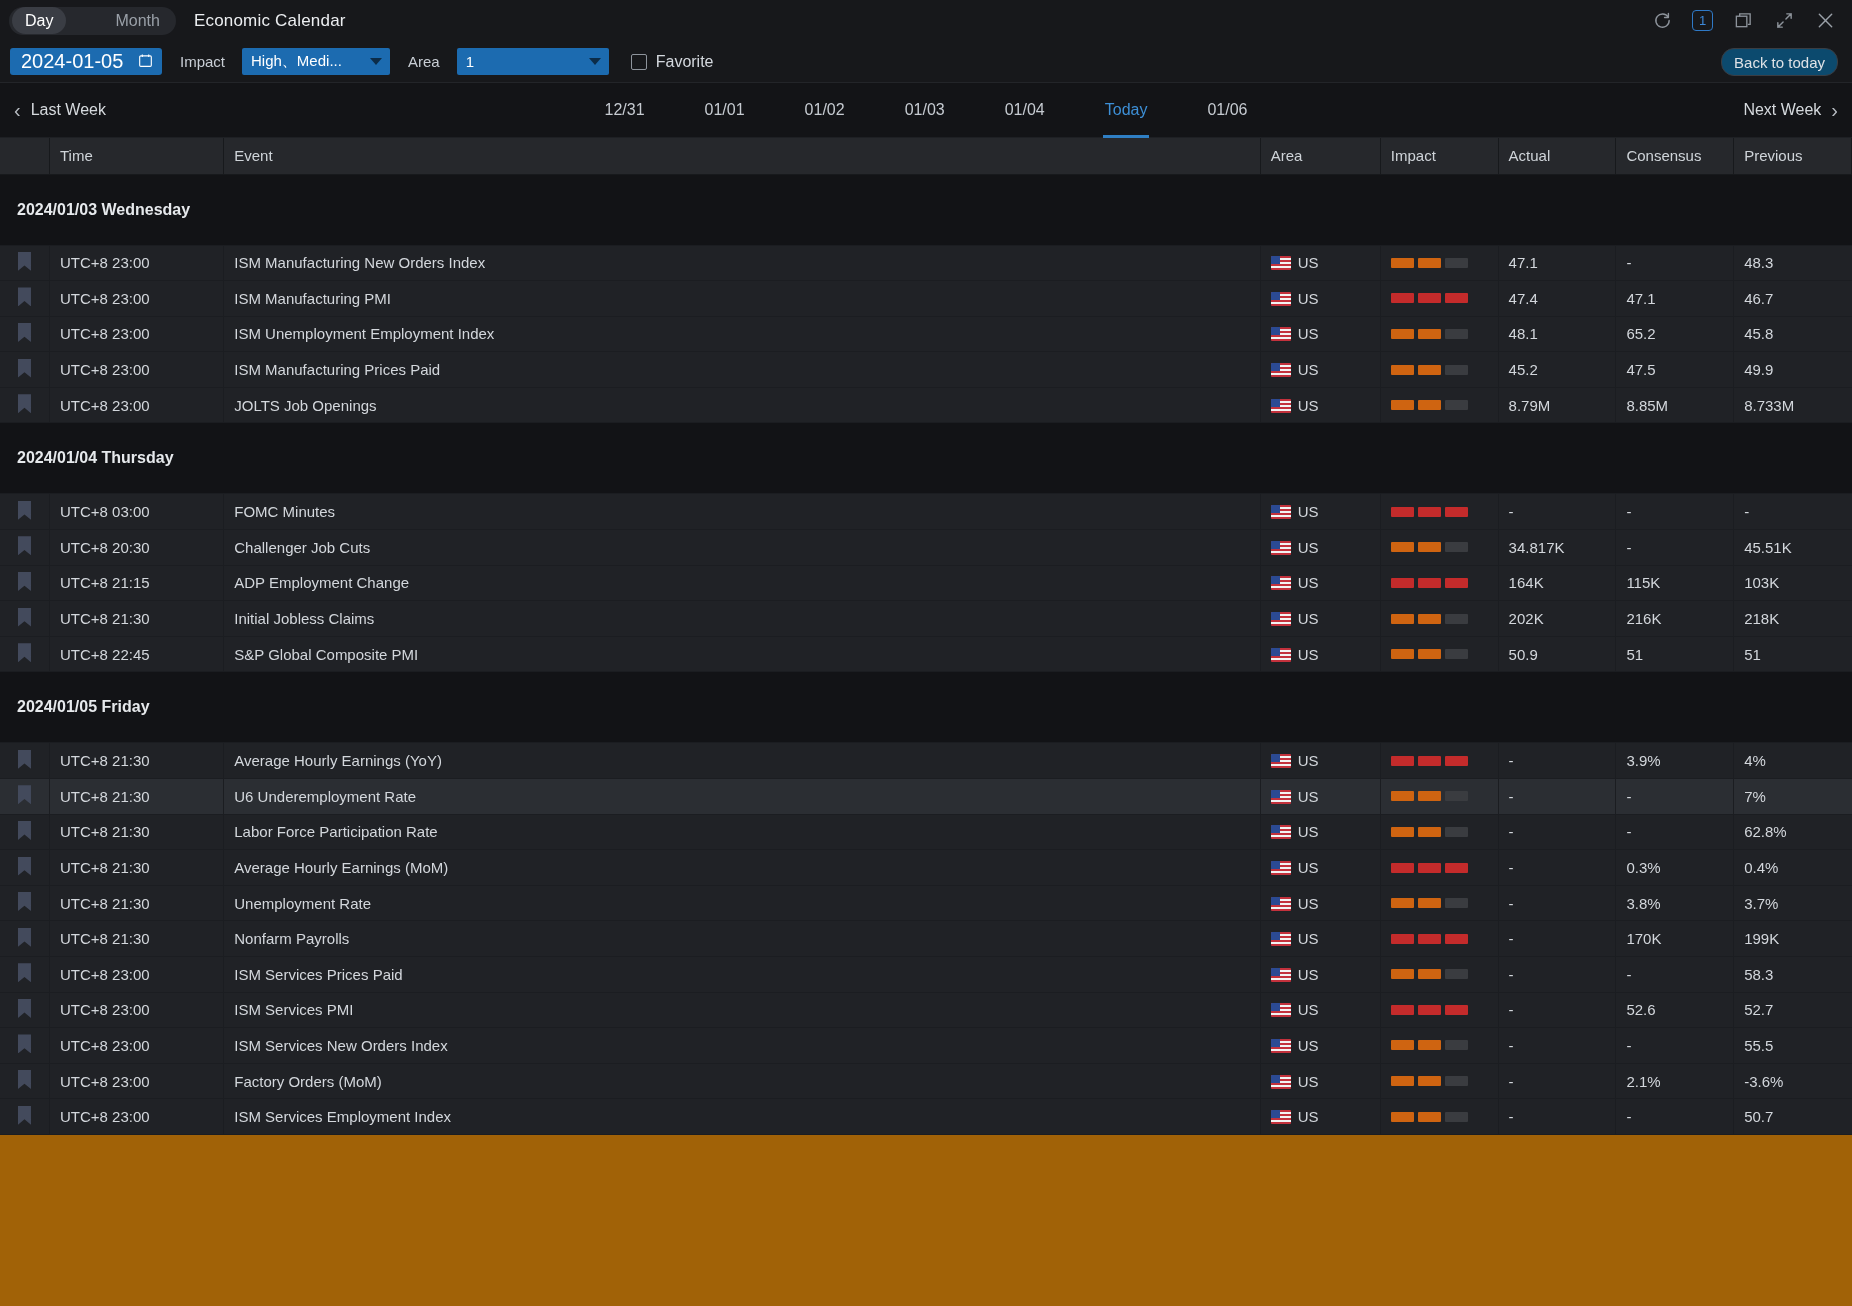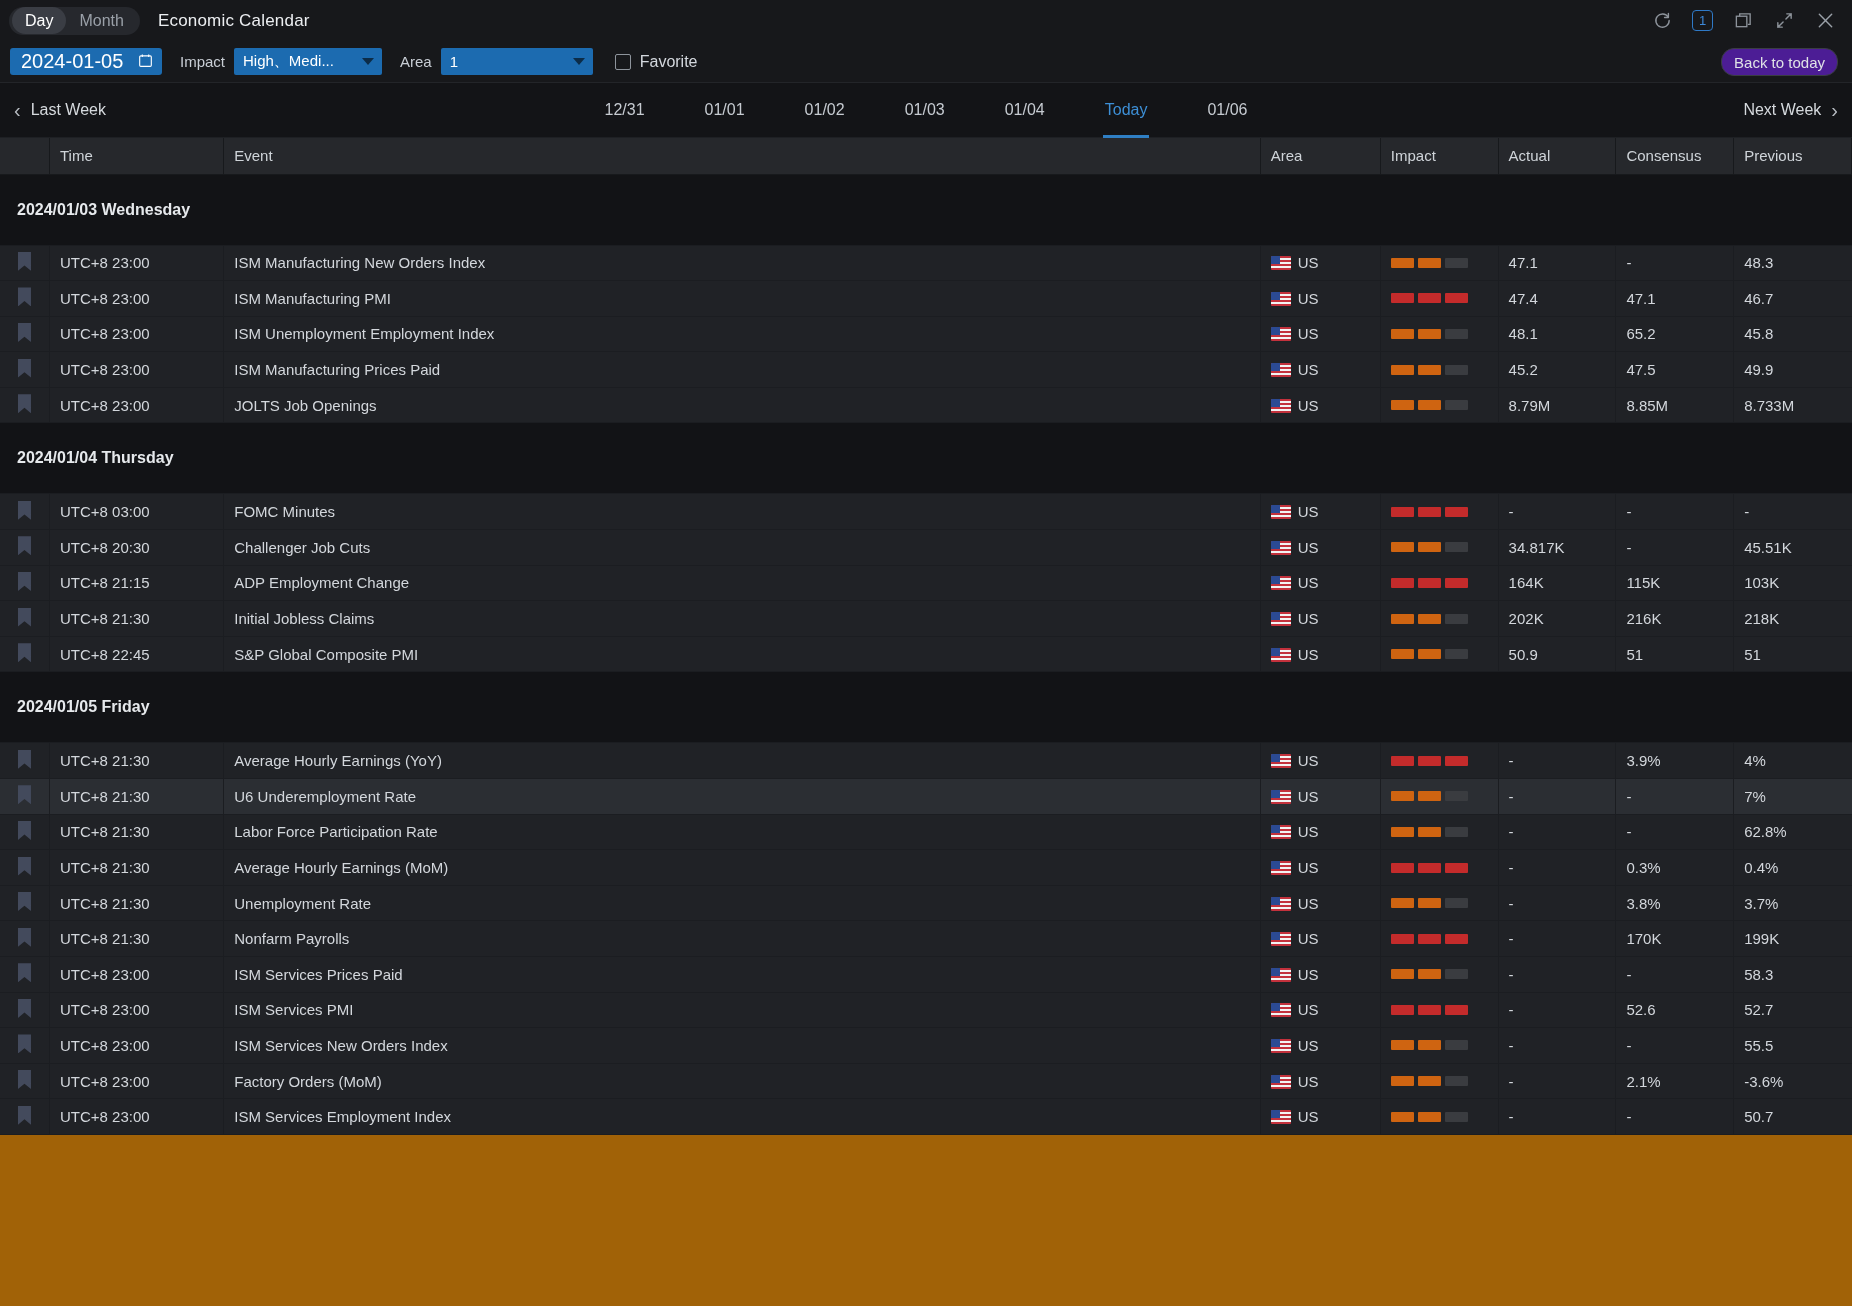--- a/index.html
+++ b/index.html
@@ -10,21 +10,21 @@
     color: #d8dbe0;
     overflow: hidden;
   }
   
   .titlebar {
     height: 41px; display: flex; align-items: center;
     background: #17181b; padding-left: 9px; position: relative;
   }
   .seg {
     display: flex; background: #26282d; border-radius: 16px;
-    height: 28px; align-items: center; padding: 0 3px;
+    height: 28px; align-items: center; padding: 0 3px; gap: 36px;
   }
   .seg-btn {
     font-size: 16px; padding: 3px 13px; border-radius: 14px;
     color: #9aa0a8; cursor: pointer; line-height: 21px;
   }
   .seg-btn.active { background: #3a3d44; color: #ffffff; }
   .app-title { font-size: 17px; color: #eceef1; margin-left: 18px; letter-spacing: .2px; }
   .tb-icons { position: absolute; right: 16px; top: 0; height: 41px; display: flex; align-items: center; gap: 19px; }
   .tb-ico { width: 22px; height: 22px; display: flex; align-items: center; justify-content: center; color: #8d939b; cursor: pointer; }
   .badge-one {
@@ -39,31 +39,31 @@
   }
   .datefield {
     width: 152px; height: 27px; background: #1c6bb0; border-radius: 3px;
     display: flex; align-items: center; justify-content: space-between;
     padding: 0 9px 0 11px; font-size: 20px; color: #fff; cursor: pointer;
   }
   .flabel { font-size: 15px; color: #c9ced5; margin: 0 9px 0 18px; }
   .fselect {
     height: 27px; background: #1c6bb0; border-radius: 2px;
     display: flex; align-items: center; justify-content: space-between;
-    padding: 0 8px 0 9px; font-size: 15px; color: #fff; cursor: pointer;
+    padding: 0 8px 0 9px; font-size: 15px; color: #fff; cursor: pointer; margin-left: 8px;
   }
   .sel-impact { width: 148px; }
   .sel-area { width: 152px; }
   .caret { width: 0; height: 0; border-left: 6px solid transparent; border-right: 6px solid transparent; border-top: 7px solid #0c2c48; }
   .fav-wrap { display: flex; align-items: center; margin-left: 22px; cursor: pointer; }
   .cbox { width: 16px; height: 16px; border: 1.5px solid #8e949c; border-radius: 2px; background: transparent; }
   .fav-label { font-size: 16px; color: #d4d8de; margin-left: 9px; }
   .back-today {
     position: absolute; right: 14px; top: 7px; height: 28px;
-    border: 1px solid #3a3d43; border-radius: 13px; background: #4c1d95;
+    border: 1px solid #3a3d43; border-radius: 13px; background: #0c4a6e;
     font-size: 15px; color: #dfe2e6; display: flex; align-items: center;
     padding: 0 12px; cursor: pointer;
   }
   
   .weeknav {
     height: 55px; background: #131417; display: flex; align-items: center;
     position: relative; border-bottom: 1px solid #1e2024;
   }
   .wk-side { display: flex; align-items: center; gap: 10px; font-size: 16px; color: #d6dade; cursor: pointer; }
   .wk-left { position: absolute; left: 14px; }

